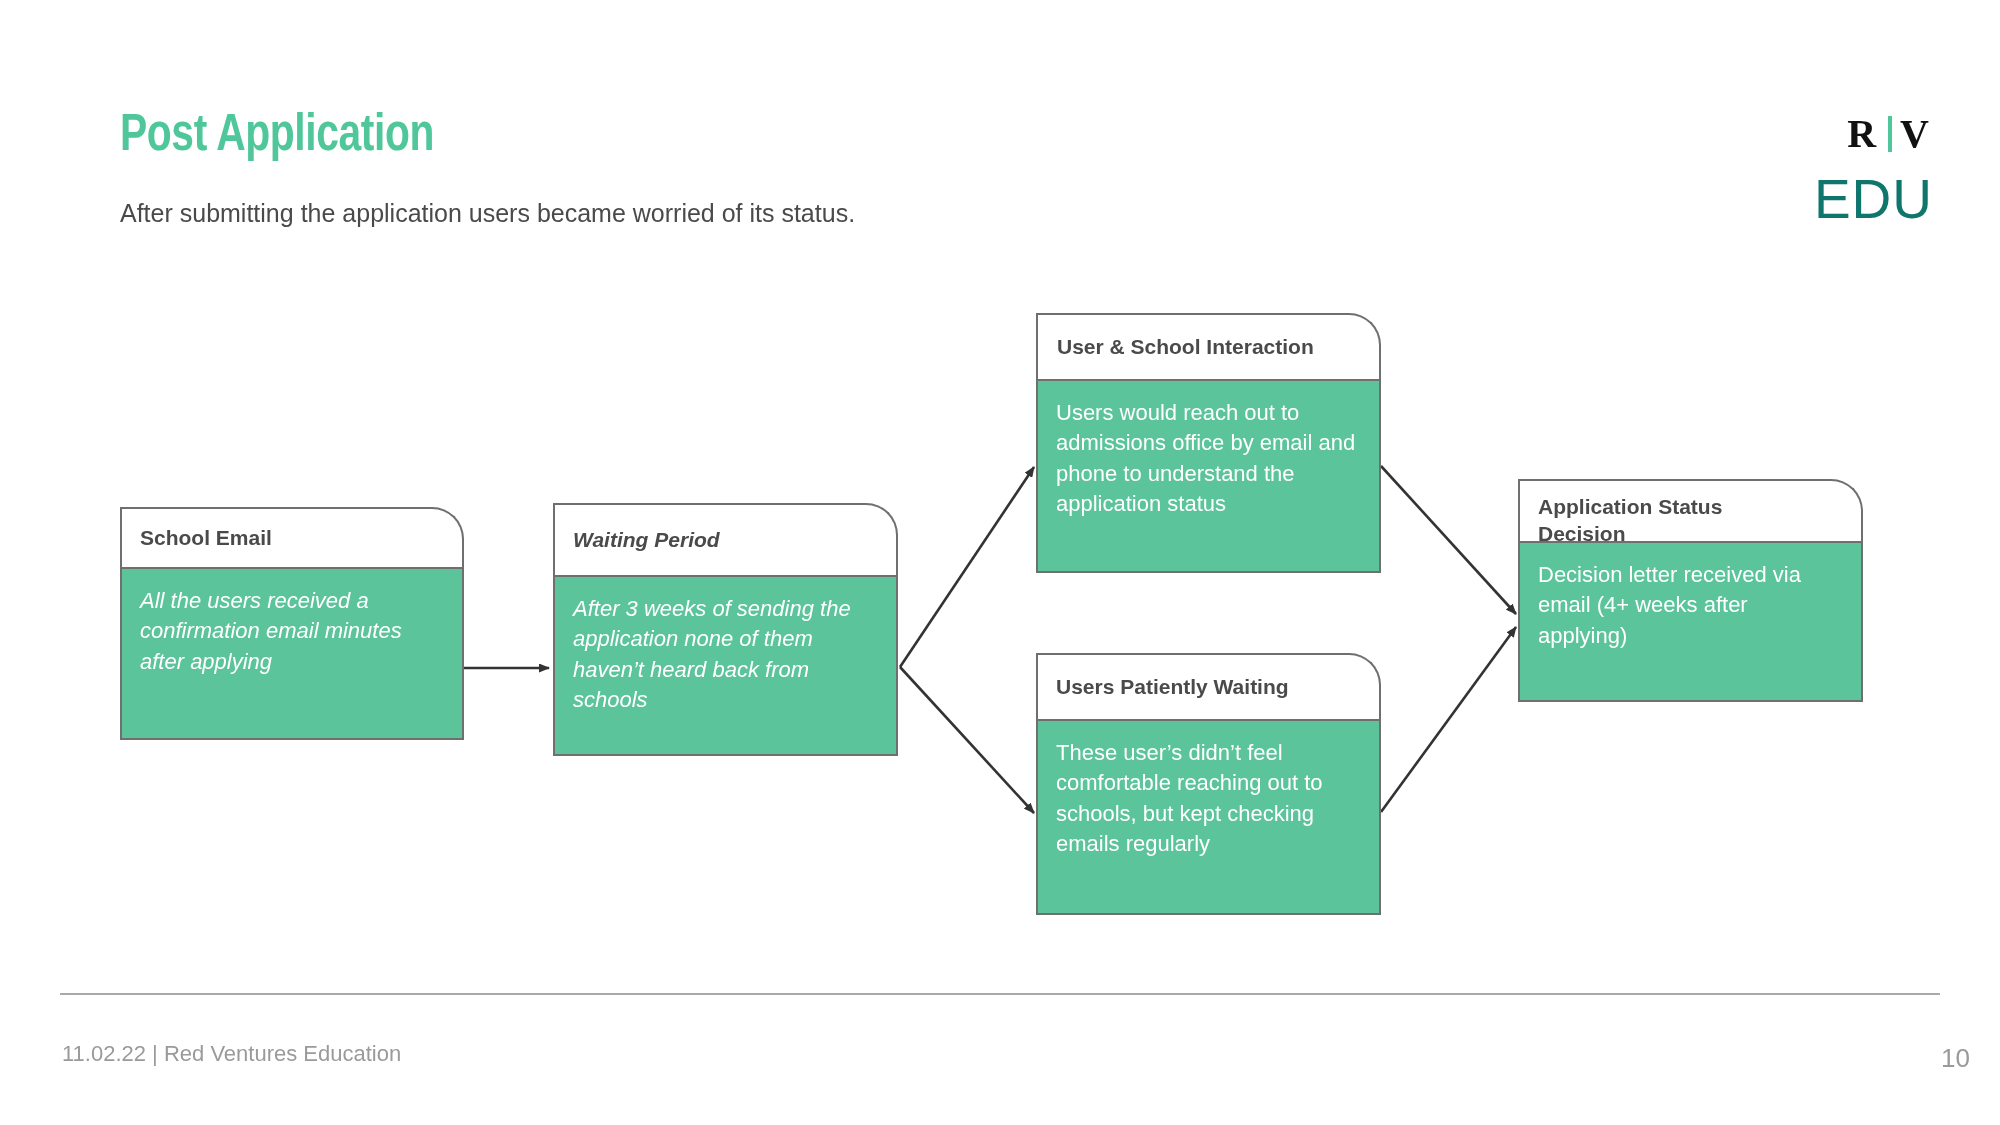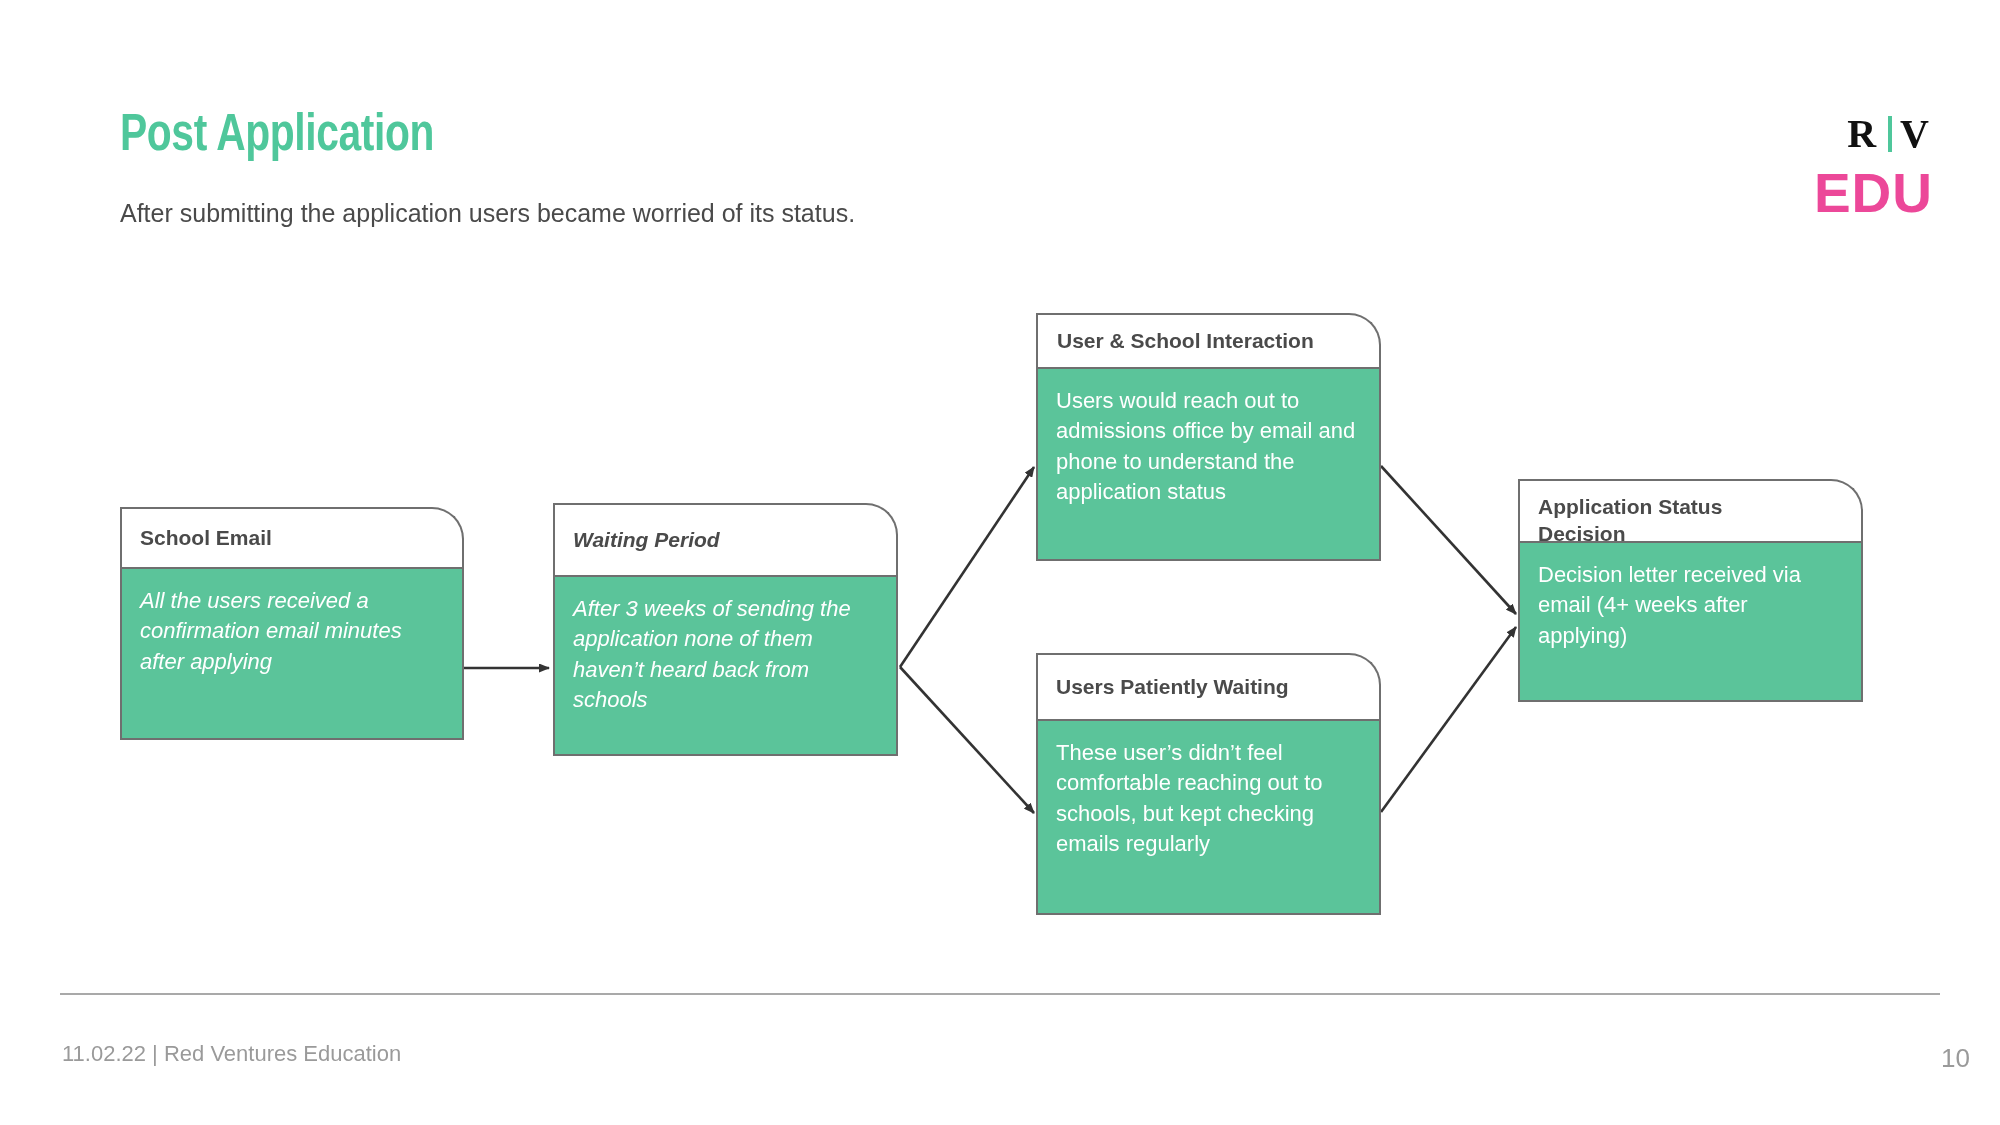--- a/index.html
+++ b/index.html
@@ -51,25 +51,25 @@
     gap:8px;
     height:44px;
   }
   .logo-bar{
     display:inline-block;
     width:4px;height:36px;
     background:#4FC79B;
   }
   .logo-edu{
     font-size:55px;
-    font-weight:bold;
-    color:#ec4899;
+    font-weight:normal;
+    color:#0f766e;
     letter-spacing:1px;
     line-height:1;
-    margin-top:10px;
+    margin-top:16px;
     transform:scaleX(1.0);
   }
 
   
   .card{
     position:absolute;
     box-sizing:border-box;
   }
   .card-head{
     box-sizing:border-box;
@@ -172,21 +172,21 @@
   <div class="card" style="left:553px;top:503px;width:345px;font-style:italic;">
     <div class="card-head" style="height:72px;">
       <span class="card-head-text">Waiting Period</span>
     </div>
     <div class="card-body" style="height:181px;">
       <span class="card-body-text">After 3 weeks of sending the application none of them haven’t heard back from schools</span>
     </div>
   </div>
 
   <div class="card" style="left:1036px;top:313px;width:345px;">
-    <div class="card-head" style="height:54px;padding-left:19px;">
+    <div class="card-head" style="height:66px;padding-left:19px;">
       <span class="card-head-text">User &amp; School Interaction</span>
     </div>
     <div class="card-body" style="height:194px;">
       <span class="card-body-text">Users would reach out to admissions office by email and phone to understand the application status</span>
     </div>
   </div>
 
   <div class="card" style="left:1036px;top:653px;width:345px;">
     <div class="card-head" style="height:66px;">
       <span class="card-head-text">Users Patiently Waiting</span>

